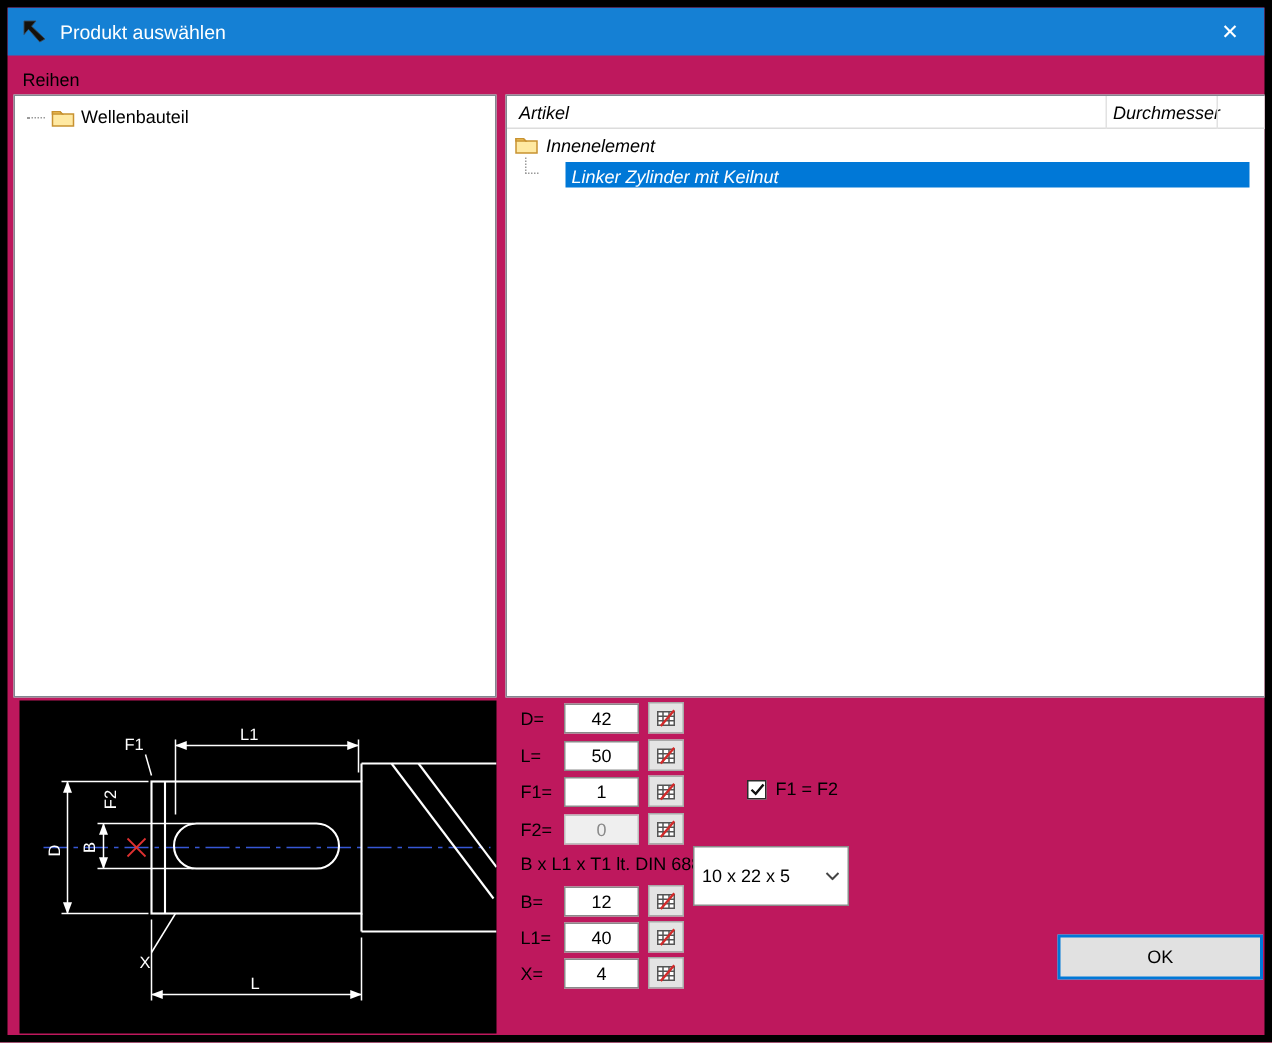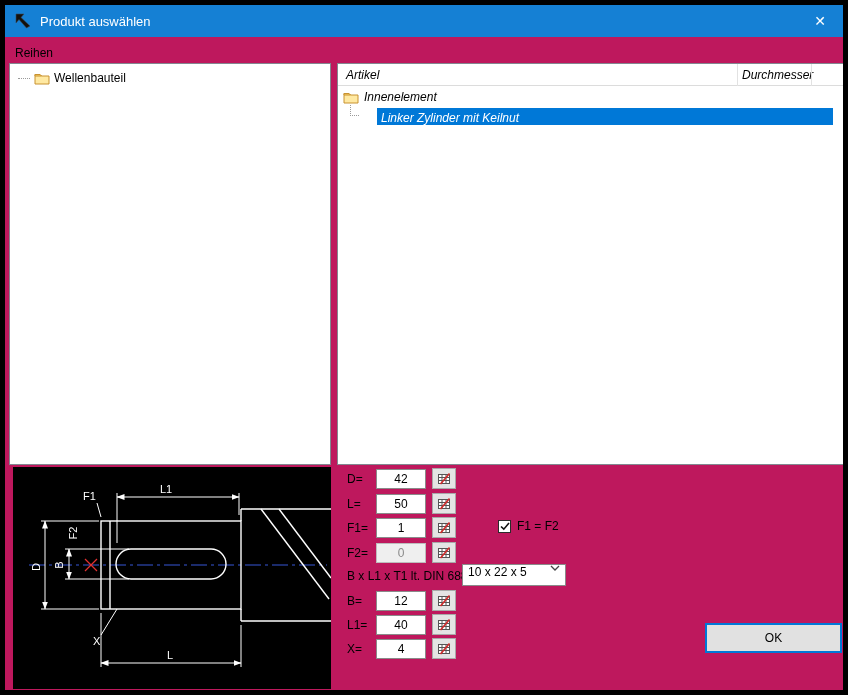--- a/index.html
+++ b/index.html
@@ -28,21 +28,21 @@
   .icon { display: flex; align-items: center; }
 
   
   .list-header { position: absolute; left: 0; top: 0; width: 100%; height: 22px;
                  background: #fff; border-bottom: 1px solid #dcdcdc; }
   .header-artikel { position: absolute; left: 8px; top: 4px; }
   .header-durchmesser { position: absolute; left: 404px; top: 4px; }
   .hdr-div { position: absolute; top: 0; width: 1px; height: 22px; background: #e2e2e2; }
   .hdr-div1 { left: 399px; } .hdr-div2 { left: 473px; }
 
-  .folder-row { position: absolute; left: 5px; top: 26px; display: flex; align-items: flex-end; gap: 5px; }
+  .folder-row { position: absolute; left: 5px; top: 26px; display: flex; align-items: flex-start; gap: 5px; }
   .child-connector { position: absolute; left: 12px; top: 41px; width: 9px; height: 11px;
                      border-left: 1px dotted #9a9a9a; border-bottom: 1px dotted #9a9a9a; }
   .selected-row { position: absolute; left: 21px; top: 44px; width: 456px; height: 17px;
                   background: #0078d7; color: #fff; display: flex; align-items: flex-end;
                   padding: 0 4px; margin-left: 18px; }
 
   
   .preview { position: absolute; left: 8px; top: 462px; width: 318px; height: 222px; background: #000; }
 
   
@@ -52,22 +52,22 @@
              text-align: center; font: 12px "Liberation Sans", sans-serif; padding: 0 14px; }
   .f-input.disabled { background: #efefef; color: #8a8a8a; border-color: #bdbdbd; }
   .lookup-btn { width: 24px; height: 21px; margin-left: 6px; border: 1px solid #a9a9a9;
                 background: #e4e4e4; display: flex; align-items: center; justify-content: center; }
 
   .checkbox-row { position: absolute; left: 457px; top: 514px; display: flex; align-items: center; gap: 6px; padding-left: 36px; }
   .checkbox { width: 13px; height: 13px; border: 1px solid #2b2b2b; background: #fff;
               display: flex; align-items: center; justify-content: center; }
 
   .din-label { position: absolute; left: 342px; top: 564px; }
-  .combo { position: absolute; left: 457px; top: 559px; width: 104px; height: 22px;
-           border: 1px solid #8a8a8a; background: #fff; display: flex; align-items: flex-start;
+  .combo { position: absolute; left: 457px; top: 559px; width: 104px; height: 40px;
+           border: 1px solid #8a8a8a; background: #fff; display: flex; align-items: center;
            padding: 0 5px; gap: 4px; }
   .combo-value { flex: 1; }
 
   .ok-btn { position: absolute; left: 700px; top: 618px; width: 137px; height: 30px;
             background: #e1e1e1; border: 2px solid #0078d7;
             font: 12px "Liberation Sans", sans-serif; }
 
   .drawing text { font-family: "Liberation Sans", sans-serif; }
 </style>
 </head>

